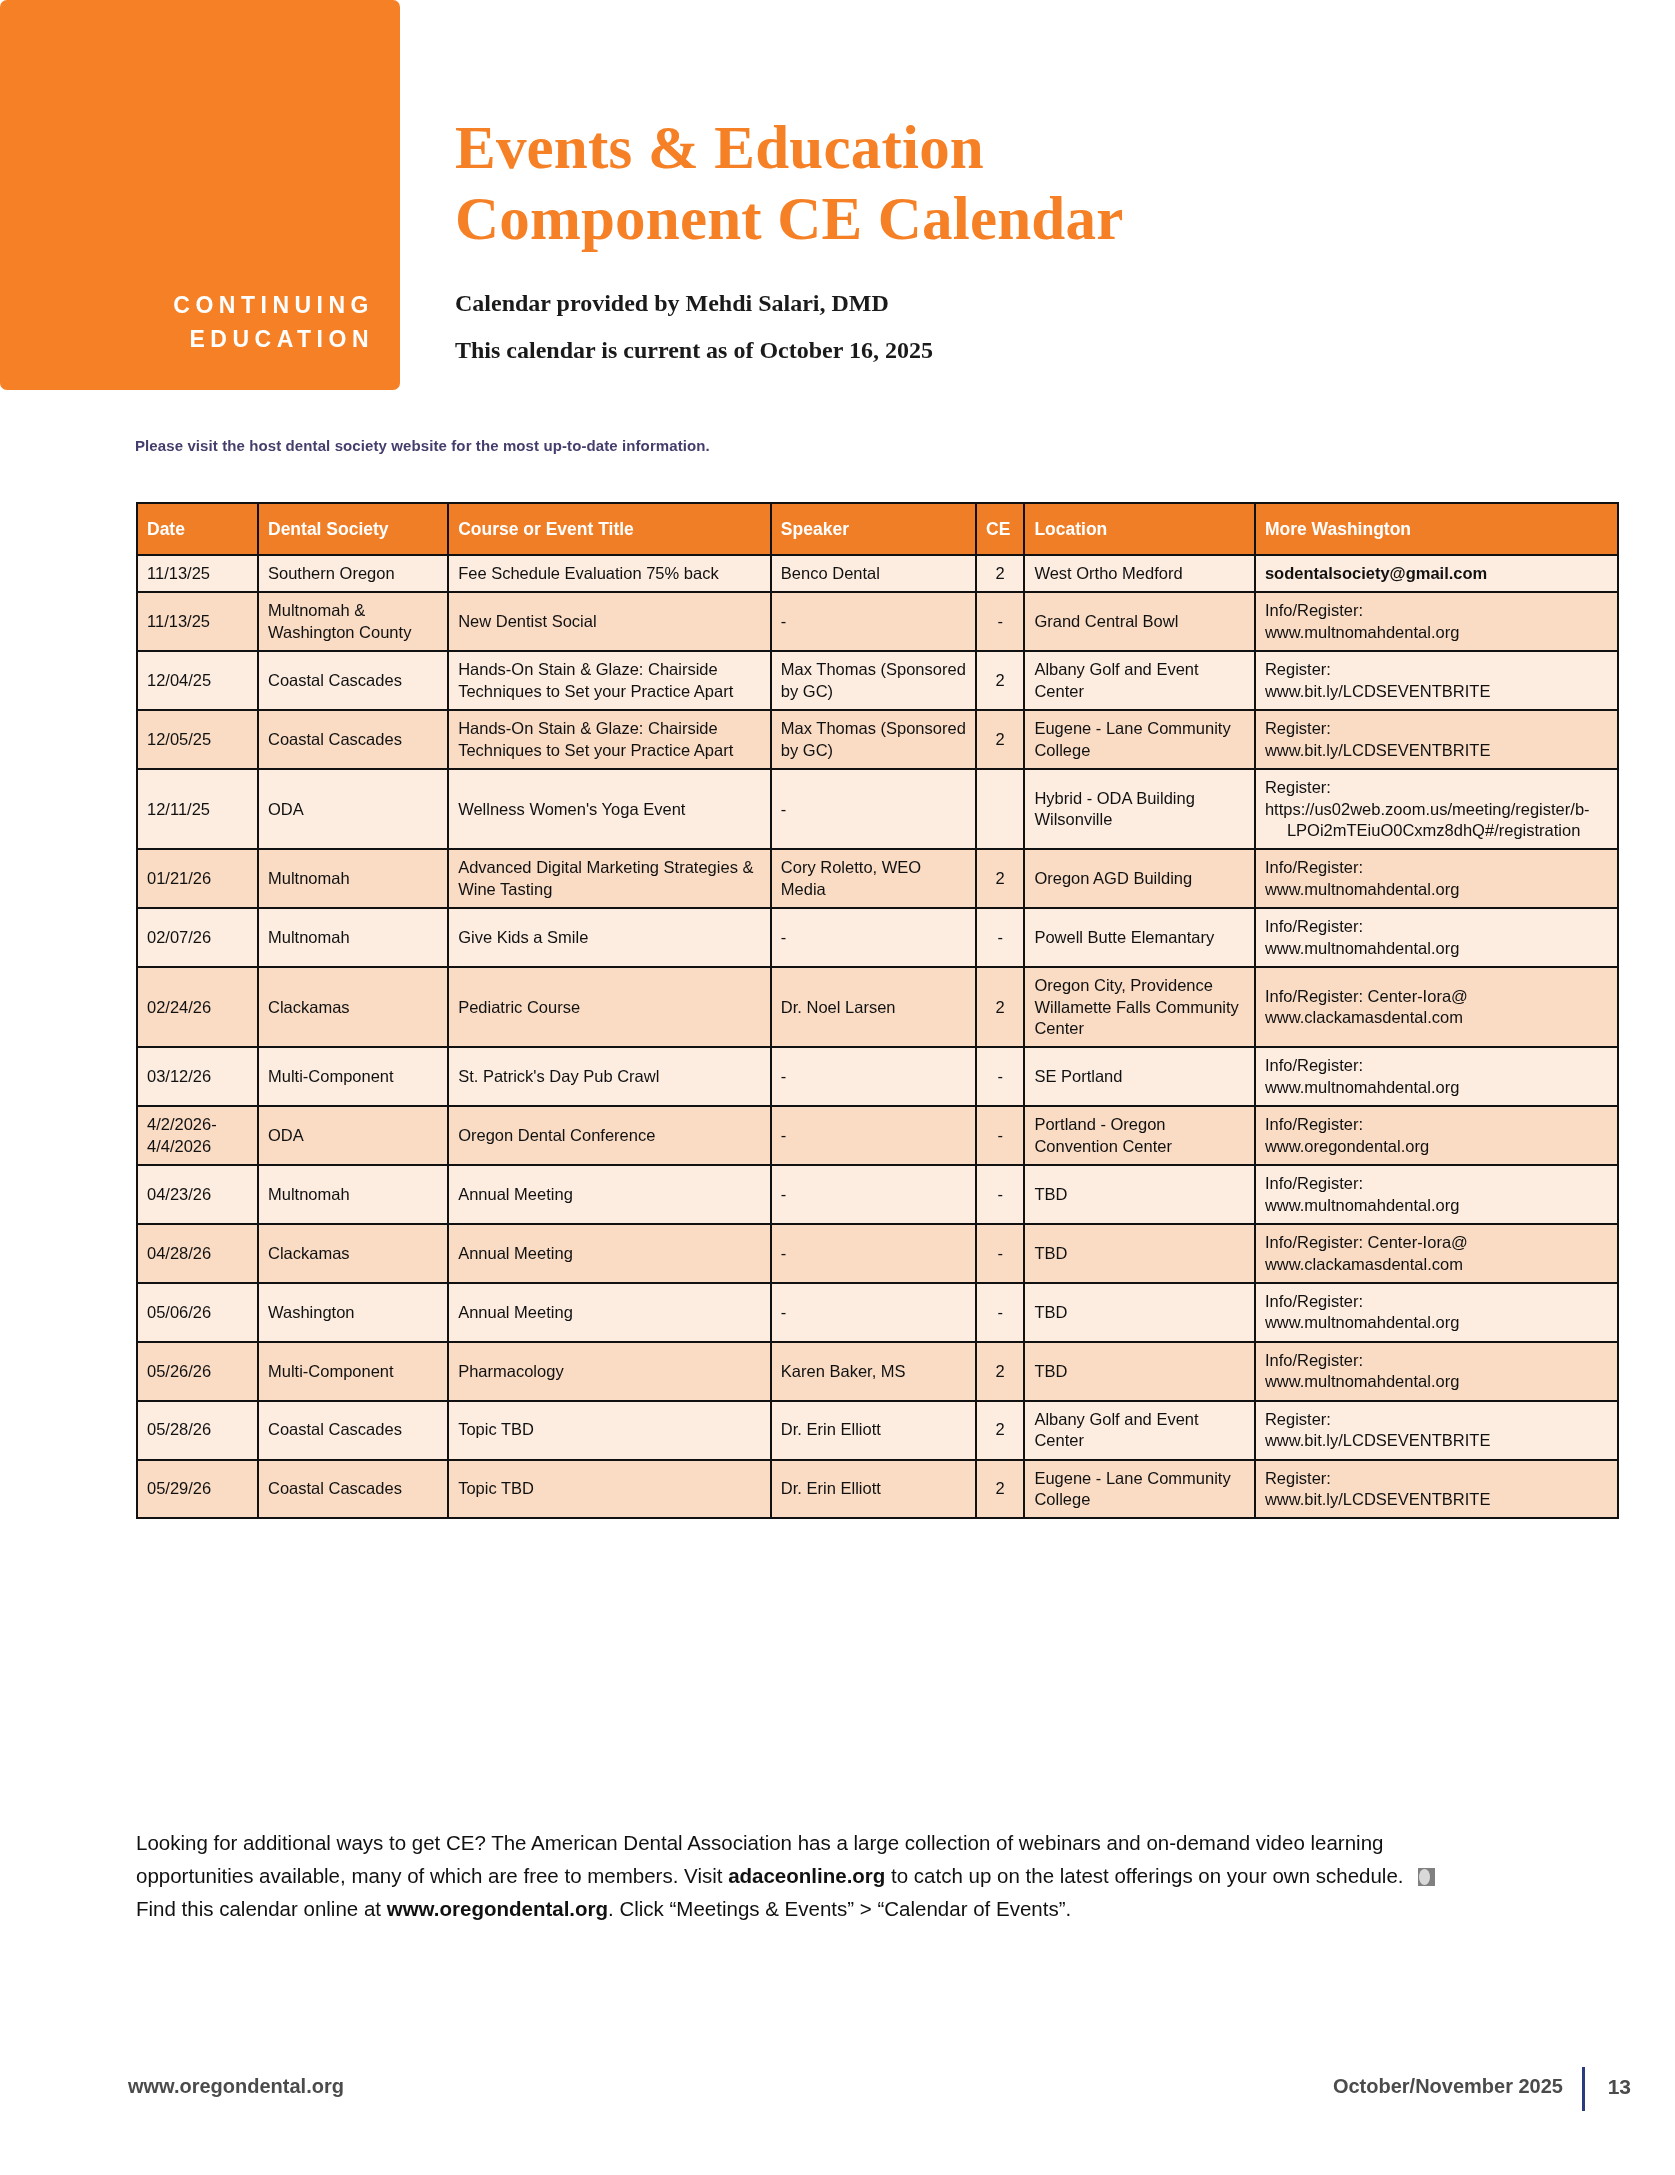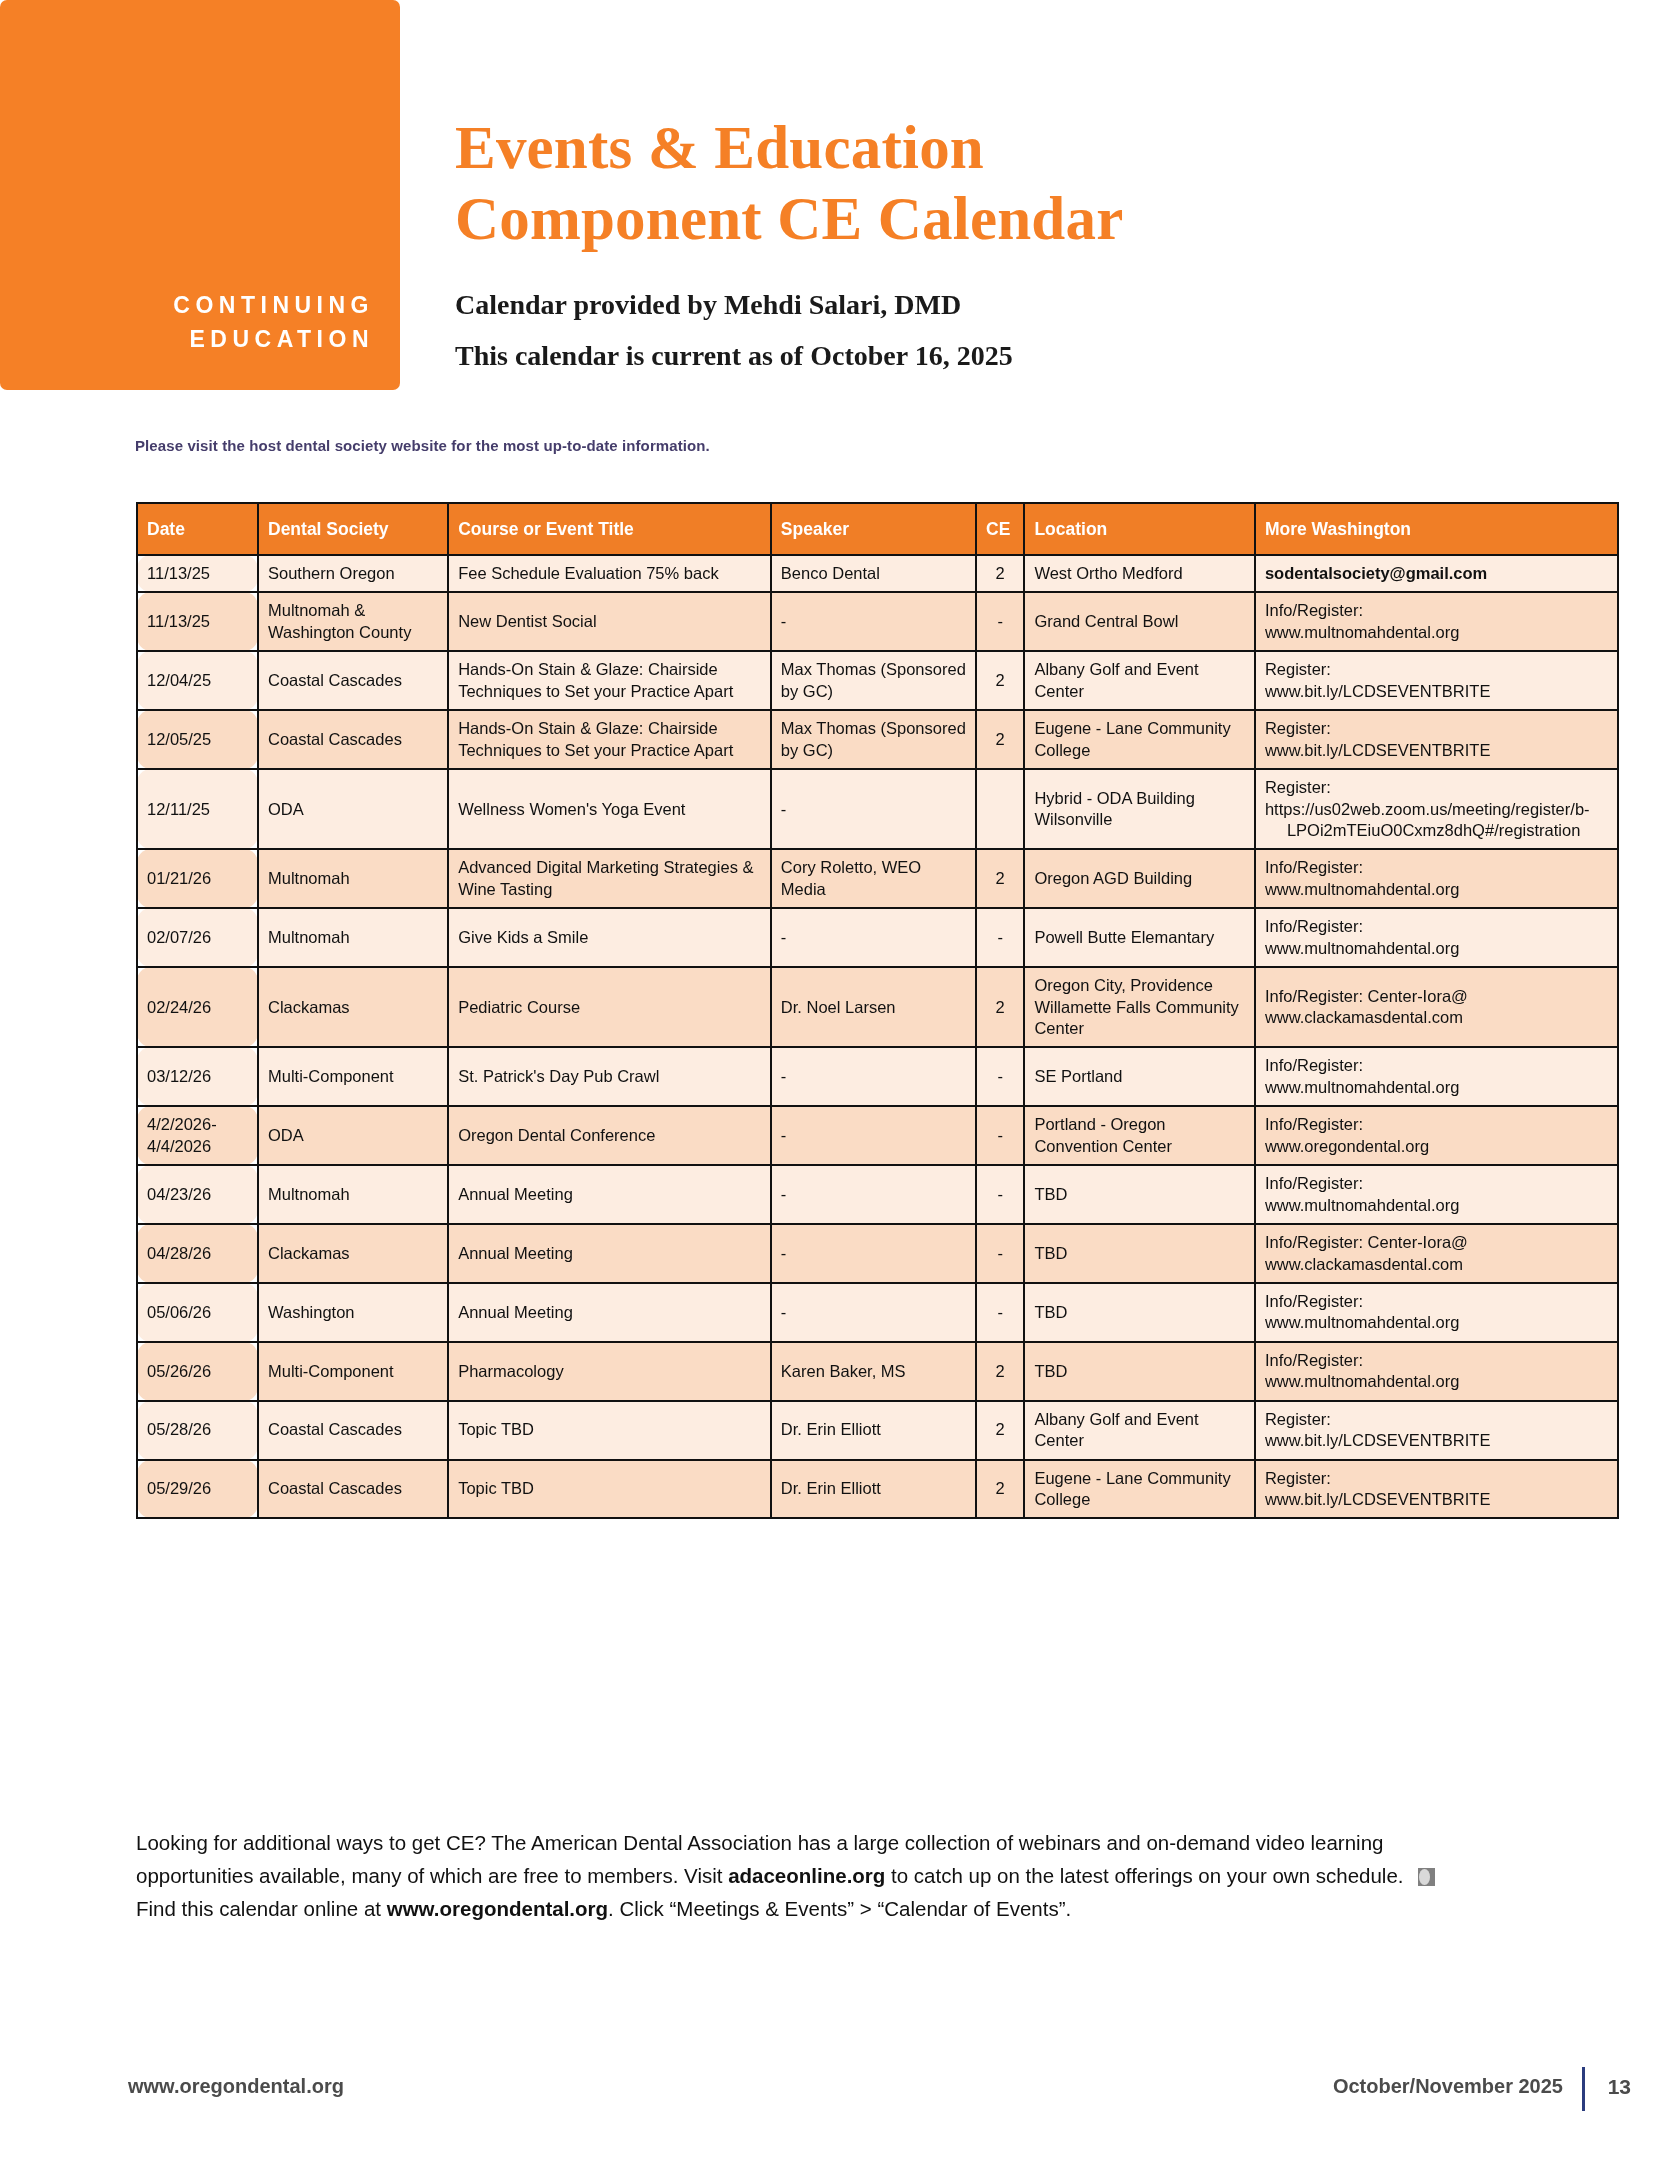--- a/index.html
+++ b/index.html
@@ -51,21 +51,21 @@
     color: #F58026;
     font-size: 61px;
     line-height: 1.17;
     margin: 0;
     letter-spacing: 0.2px;
   }
   .doc-subline {
     font-family: "Liberation Serif", serif;
     font-weight: bold;
     color: #1a1a1a;
-    font-size: 28px;
+    font-size: 24px;
     margin: 0;
     line-height: 1.0;
   }
   .doc-subline.first { margin-top: 36px; }
   .doc-subline.second { margin-top: 23px; }
 
   
   .notice {
     position: absolute;
     left: 135px;
@@ -107,21 +107,21 @@
     font-weight: bold;
     text-align: left;
     font-size: 17.5px;
     height: 38px;
     padding-top: 6px;
     padding-bottom: 6px;
   }
   tr.row-a td { background: #FDEDE1; }
   tr.row-b td { background: #FADCC5; }
 
-  td.c-date { text-align: left; border-radius: 14px; }
+  td.c-date { text-align: left; }
   td.c-ce   { text-align: center; }
 
   
   col.w-date { width: 105px; }
   col.w-soc  { width: 165px; }
   col.w-title{ width: 280px; }
   col.w-spk  { width: 178px; }
   col.w-ce   { width: 42px; }
   col.w-loc  { width: 200px; }
   col.w-info { width: 315px; }

